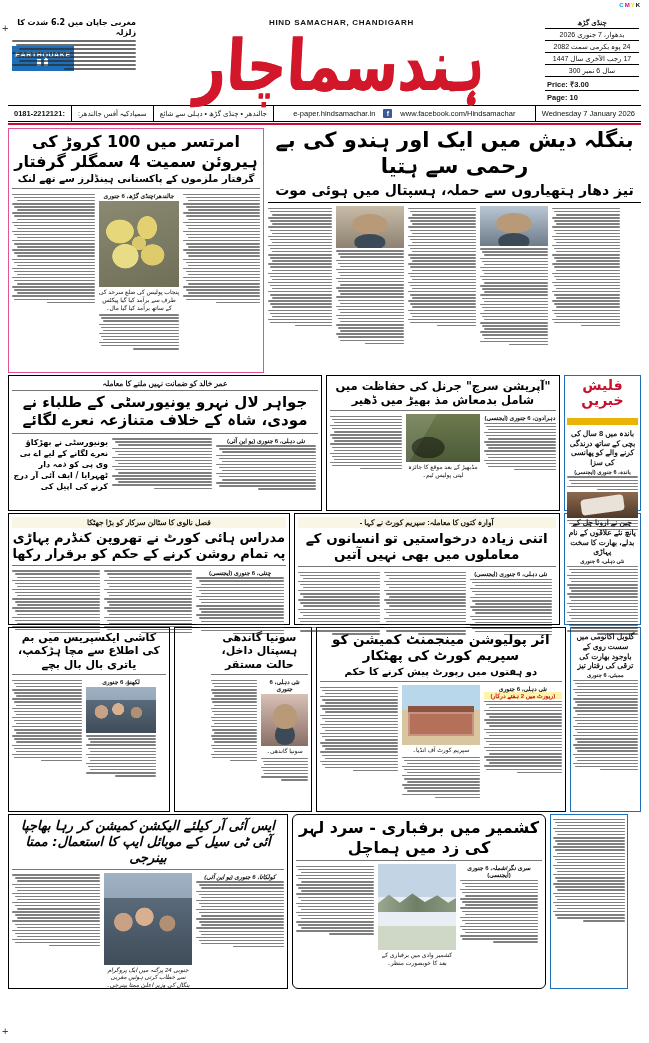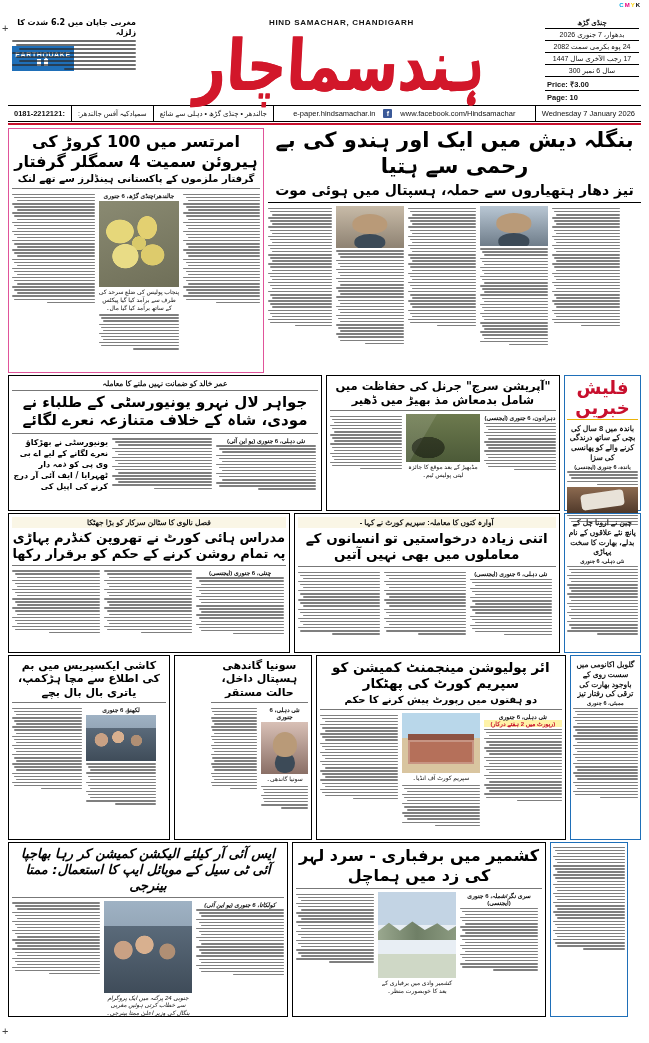--- a/index.html
+++ b/index.html
@@ -147,22 +147,22 @@
     background:#e8e2d8; border-radius:4px; transform:rotate(-8deg);
   }
   .cap { font-size:6px; direction:rtl; text-align:center; margin-top:2px; line-height:1.3; }
 
   .boxed { border:1px solid #000; padding:3px; }
   .boxed.pink { border:1.5px solid #e0539a; }
 
   .flashbox { border:1.5px solid #1f6fb8; padding:2px; }
   .flashhead {
     direction:rtl; text-align:center; color:#c8102e; font-weight:bold;
-    font-family:"DejaVu Sans", sans-serif; font-size:18px; line-height:1.1;
-    border-bottom:1px solid #eab308; padding-bottom:1px; margin-bottom:2px;
+    font-family:"DejaVu Sans", sans-serif; font-size:14px; line-height:1.1;
+    border-bottom:7px solid #eab308; padding-bottom:9px; margin-bottom:2px;
   }
   .flashitem { border-bottom:1px solid #9bc4de; padding:2px 0; }
   .flashitem:last-child { border-bottom:0; }
   .flashitem .t { font-size:7.5px; direction:rtl; text-align:center; font-weight:bold; line-height:1.3; }
 
   .redtext { color:#c8102e; }
   .hi { background:#fff3a8; }
 </style>
 </head>
 <body>
@@ -671,21 +671,21 @@
         <div class="ur lines fine">
             <i></i>
             <i></i>
             <i></i>
             <i></i>
           </div>
       </div>
     </div>
   </div>
 
-  <div class="cols" style="height:140px; margin-top:2px;">
+  <div class="cols" style="height:112px; margin-top:2px;">
 
     <div style="width:284px;" class="boxed">
       <div class="kicker tanbg" style="background:#faf6e6; padding:1px 0;">فصل نالوی کا سٹالن سرکار کو بڑا جھٹکا</div>
       <div class="uh" style="font-size:13px; margin-top:2px;">مدراس ہائی کورٹ نے تھروپن کنڈرم پہاڑی پہ تمام روشن کرنے کے حکم کو برقرار رکھا</div>
       <div class="rule thin" style="margin:3px 0"></div>
       <div style="display:flex; gap:4px;">
         <div style="width:88px;">
             <div class="ur lines fine">
               <i></i>
               <i></i>
@@ -1181,21 +1181,21 @@
               <i></i>
               <i></i>
               <i></i>
               <i></i>
               <i></i>
             </div>
         </div>
       </div>
     </div>
 
-    <div style="width:254px;" class="boxed">
+    <div style="width:254px;border-radius:6px;" class="boxed">
       <div class="uh" style="font-size:16px;">کشمیر میں برفباری - سرد لہر کی زد میں ہماچل</div>
       <div class="rule thin" style="margin:3px 0"></div>
       <div style="display:flex; gap:4px;">
         <div style="width:78px;">
             <div class="ur lines fine">
               <i></i>
               <i></i>
               <i></i>
               <i></i>
               <i></i>

